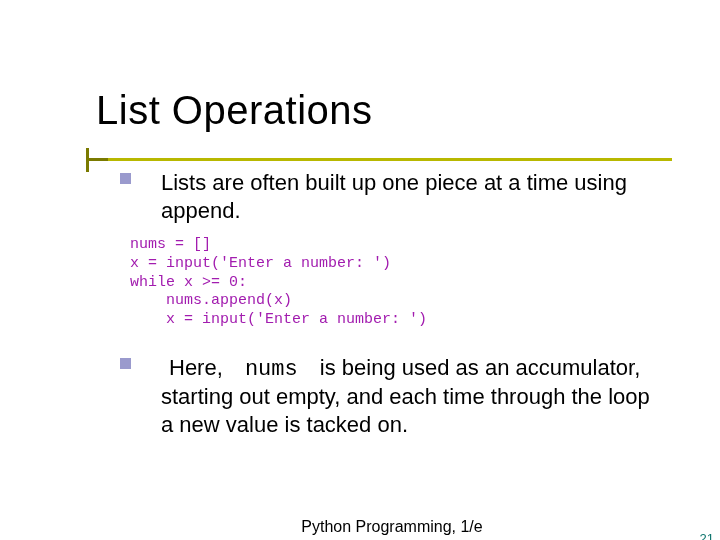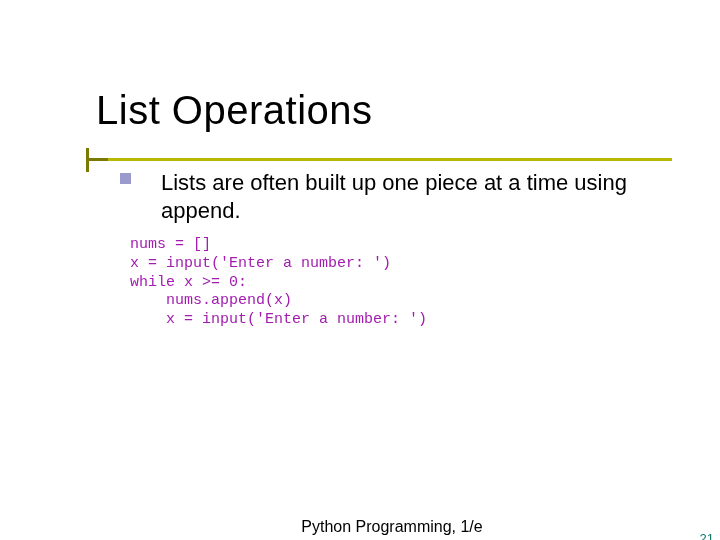--- a/index.html
+++ b/index.html
@@ -113,19 +113,25 @@
       <span class="bullet-icon"></span>
       <div class="bullet-text">Lists are often built up one piece at a time using append.</div>
     </div>
 
     <div class="code-block">nums = []
 x = input('Enter a number: ')
 while x &gt;= 0:
     nums.append(x)
     x = input('Enter a number: ')</div>
 
+    <div class="bullet-row">
+      <span class="bullet-icon"></span>
+      <div class="bullet-text">
+        <span>Here, </span><span class="mono">nums</span><span> is being used as an accumulator, starting out empty, and each time through the loop a new value is tacked on.</span>
+      </div>
+    </div>
 
   </div>
 
   <div class="footer-center">Python Programming, 1/e</div>
   <div class="footer-right">21</div>
 
 </div>
 
 </body></html>

